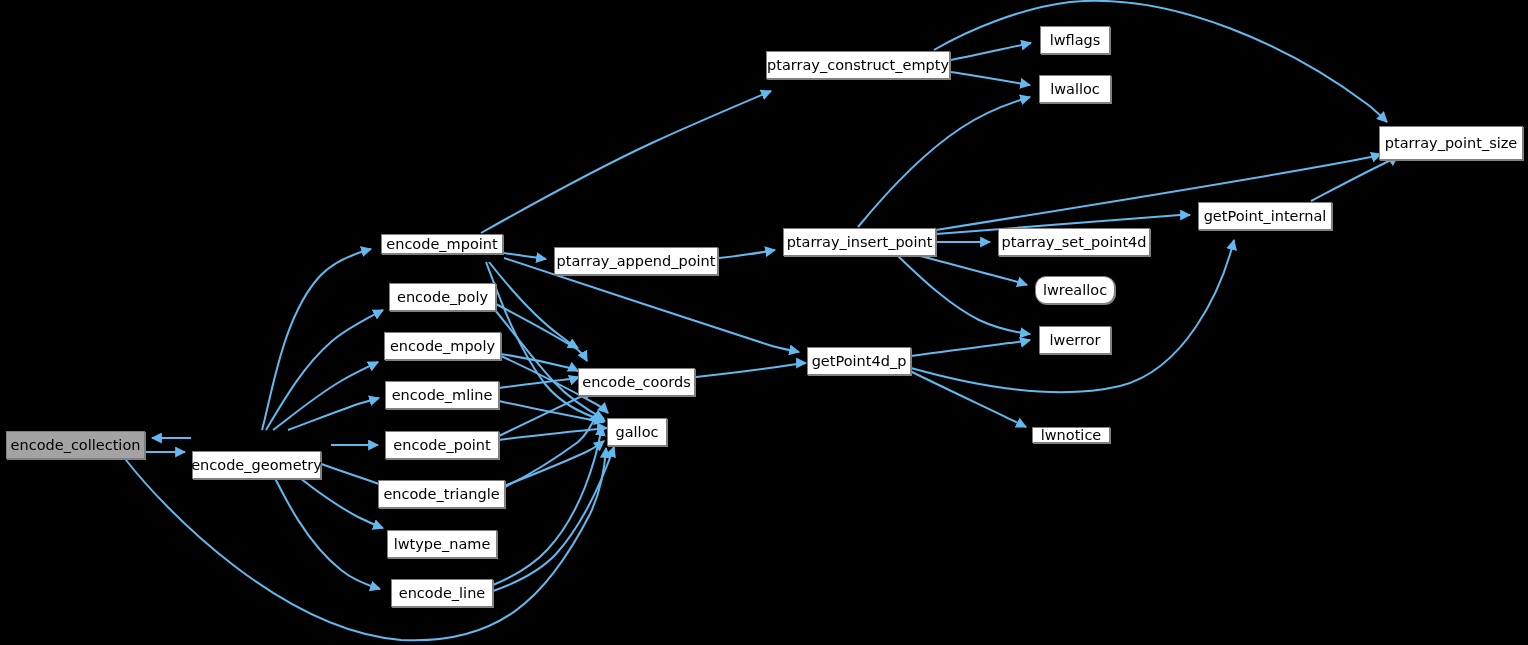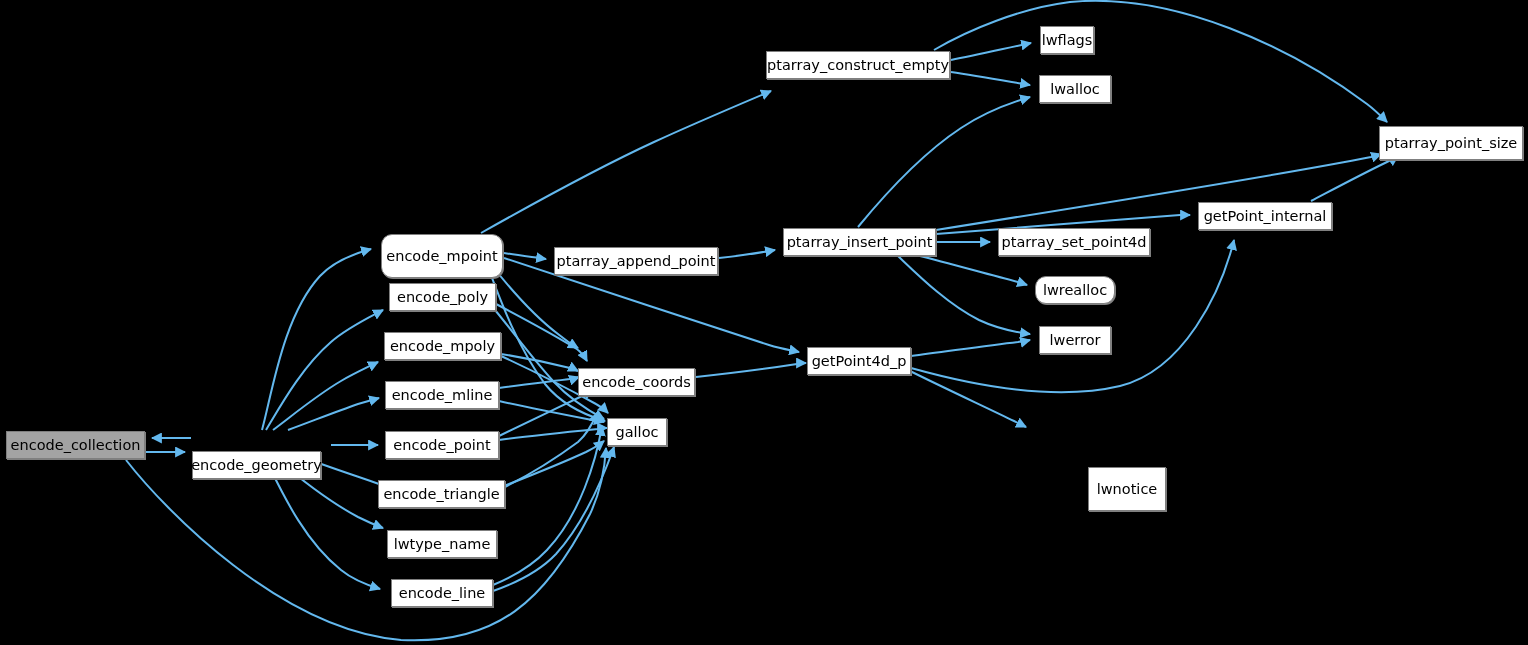--- a/index.html
+++ b/index.html
@@ -69,21 +69,21 @@
         <path d="M1311,201 C1334,189 1362,174 1387,162 C1391,160 1395,158 1398,156" fill="none" stroke="#63b8ee" stroke-width="2" marker-end="url(#arrow)"></path>
       </g>
   </svg>
   <div id="node-layer">
       <div class="node current" style="left: 6px; top: 431px; width: 139px; height: 28px;">
         <span>encode_collection</span>
       </div>
       <div class="node" style="left: 192px; top: 431px; width: 129px; height: 28px; margin-top: 20px;">
         <span>encode_geometry</span>
       </div>
-      <div class="node" style="left: 381px; top: 234px; width: 122px; height: 44px; border-radius: 11px;">
+      <div class="node" style="left: 381px; top: 234px; width: 122px; height: 20px;">
         <span>encode_mpoint</span>
       </div>
       <div class="node" style="left: 389px; top: 283px; width: 107px; height: 28px;">
         <span>encode_poly</span>
       </div>
       <div class="node" style="left: 384px; top: 332px; width: 117px; height: 28px;">
         <span>encode_mpoly</span>
       </div>
       <div class="node" style="left: 385px; top: 381px; width: 114px; height: 28px;">
         <span>encode_mline</span>
@@ -111,36 +111,36 @@
       </div>
       <div class="node" style="left: 766px; top: 51px; width: 184px; height: 28px;">
         <span>ptarray_construct_empty</span>
       </div>
       <div class="node" style="left: 783px; top: 228px; width: 153px; height: 28px;">
         <span>ptarray_insert_point</span>
       </div>
       <div class="node" style="left: 807px; top: 347px; width: 104px; height: 28px;">
         <span>getPoint4d_p</span>
       </div>
-      <div class="node" style="left: 1040px; top: 26px; width: 54px; height: 28px;">
+      <div class="node" style="left: 1040px; top: 26px; width: 70px; height: 28px;">
         <span>lwflags</span>
       </div>
       <div class="node" style="left: 1039px; top: 75px; width: 72px; height: 28px;">
         <span>lwalloc</span>
       </div>
       <div class="node" style="left: 998px; top: 228px; width: 152px; height: 28px;">
         <span>ptarray_set_point4d</span>
       </div>
       <div class="node" style="left: 1035px; top: 276px; width: 80px; height: 28px; border-radius: 11px;">
         <span>lwrealloc</span>
       </div>
       <div class="node" style="left: 1039px; top: 326px; width: 72px; height: 28px;">
         <span>lwerror</span>
       </div>
-      <div class="node" style="left: 1088px; top: 427px; width: 78px; height: 44px; margin-top: 40px;">
+      <div class="node" style="left: 1032px; top: 427px; width: 78px; height: 16px;">
         <span>lwnotice</span>
       </div>
       <div class="node" style="left: 1198px; top: 202px; width: 134px; height: 28px;">
         <span>getPoint_internal</span>
       </div>
       <div class="node" style="left: 1379px; top: 126px; width: 144px; height: 34px;">
         <span>ptarray_point_size</span>
       </div>
     </div>
 </div>

